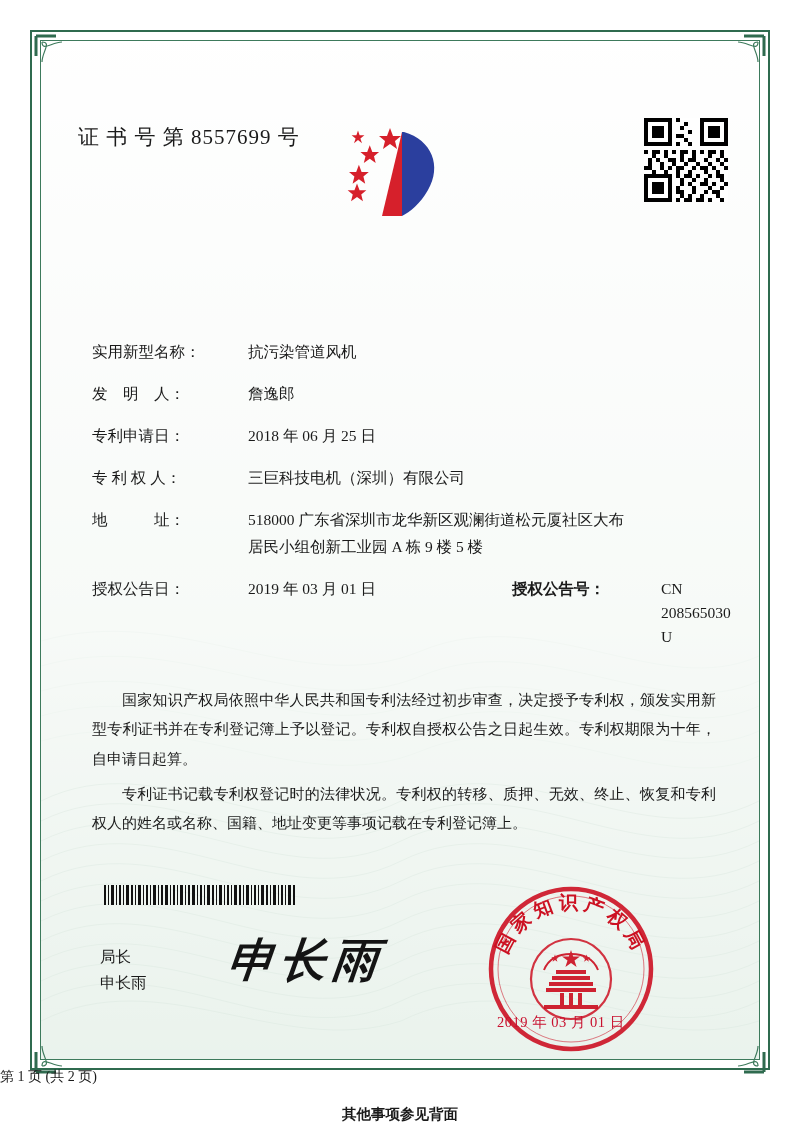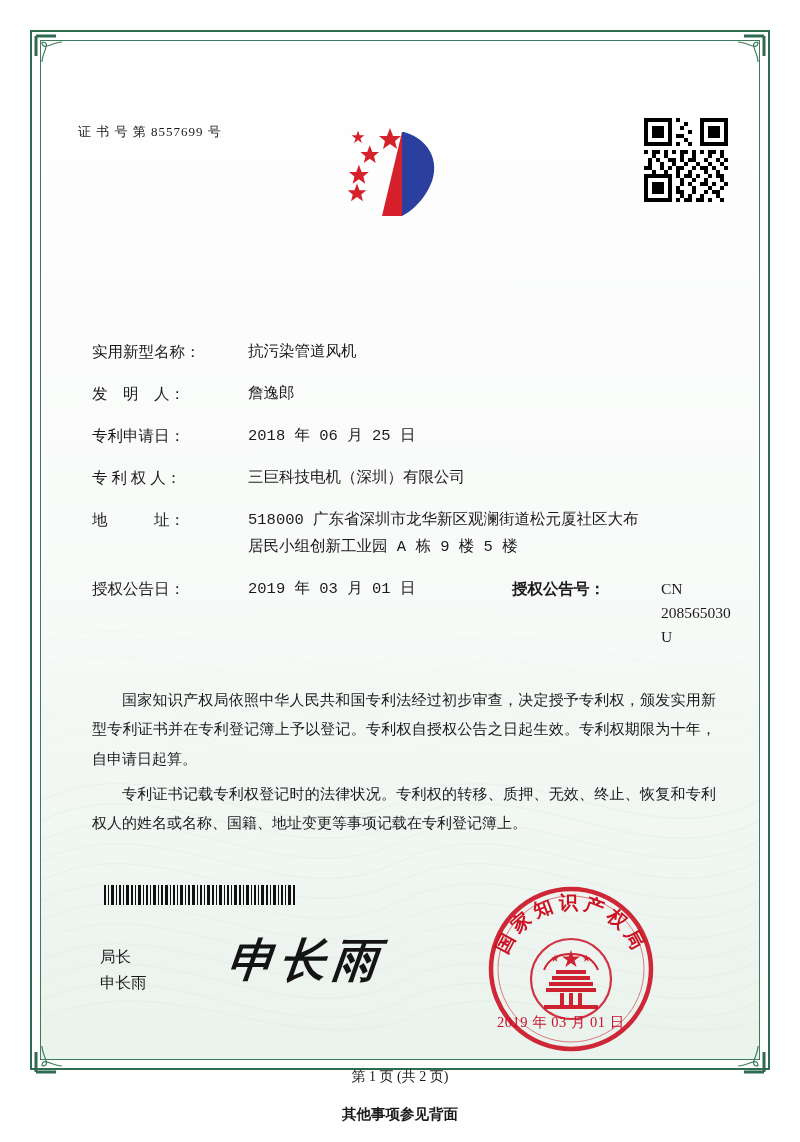--- a/index.html
+++ b/index.html
@@ -52,21 +52,21 @@
     left: 41px; top: 41px;
     width: 718px; height: 1018px;
     opacity: 0.30;
     pointer-events: none;
   }
 
   
   .cert-number {
     position: absolute;
     left: 78px; top: 123px;
-    font-size: 13px;
+    font-size: 21px;
     letter-spacing: 1px;
     white-space: nowrap;
   }
   .emblem {
     position: absolute;
     left: 340px; top: 118px;
     width: 110px; height: 105px;
   }
   .qr {
     position: absolute;
@@ -98,21 +98,20 @@
     margin-bottom: 18px;
     gap: 44px;
   }
   .field-label {
     flex: 0 0 auto;
     white-space: nowrap;
   }
   .field-label.w5 { width: 112px; }
   .field-value {
     flex: 1 1 auto;
-    font-family: Liberation Mono, monospace;
   }
   .field-value .sub {
     display: block;
     margin-top: 3px;
   }
   .field-row.two-col .field-value {
     flex: 0 0 auto;
     width: 200px;
   }
   .field-row.two-col .second-label {
@@ -178,21 +177,20 @@
     font-size: 14.5px;
     color: #c8102e;
     letter-spacing: 0.5px;
     white-space: nowrap;
   }
 
   
   .page-num {
     position: absolute;
     left: 0; right: 0; top: 1068px;
-    text-align: center;
     font-size: 14px;
   }
   .back-note {
     position: absolute;
     left: 0; right: 0; top: 1105px;
     text-align: center;
     font-size: 14.5px;
     font-weight: bold;
   }
 </style>

